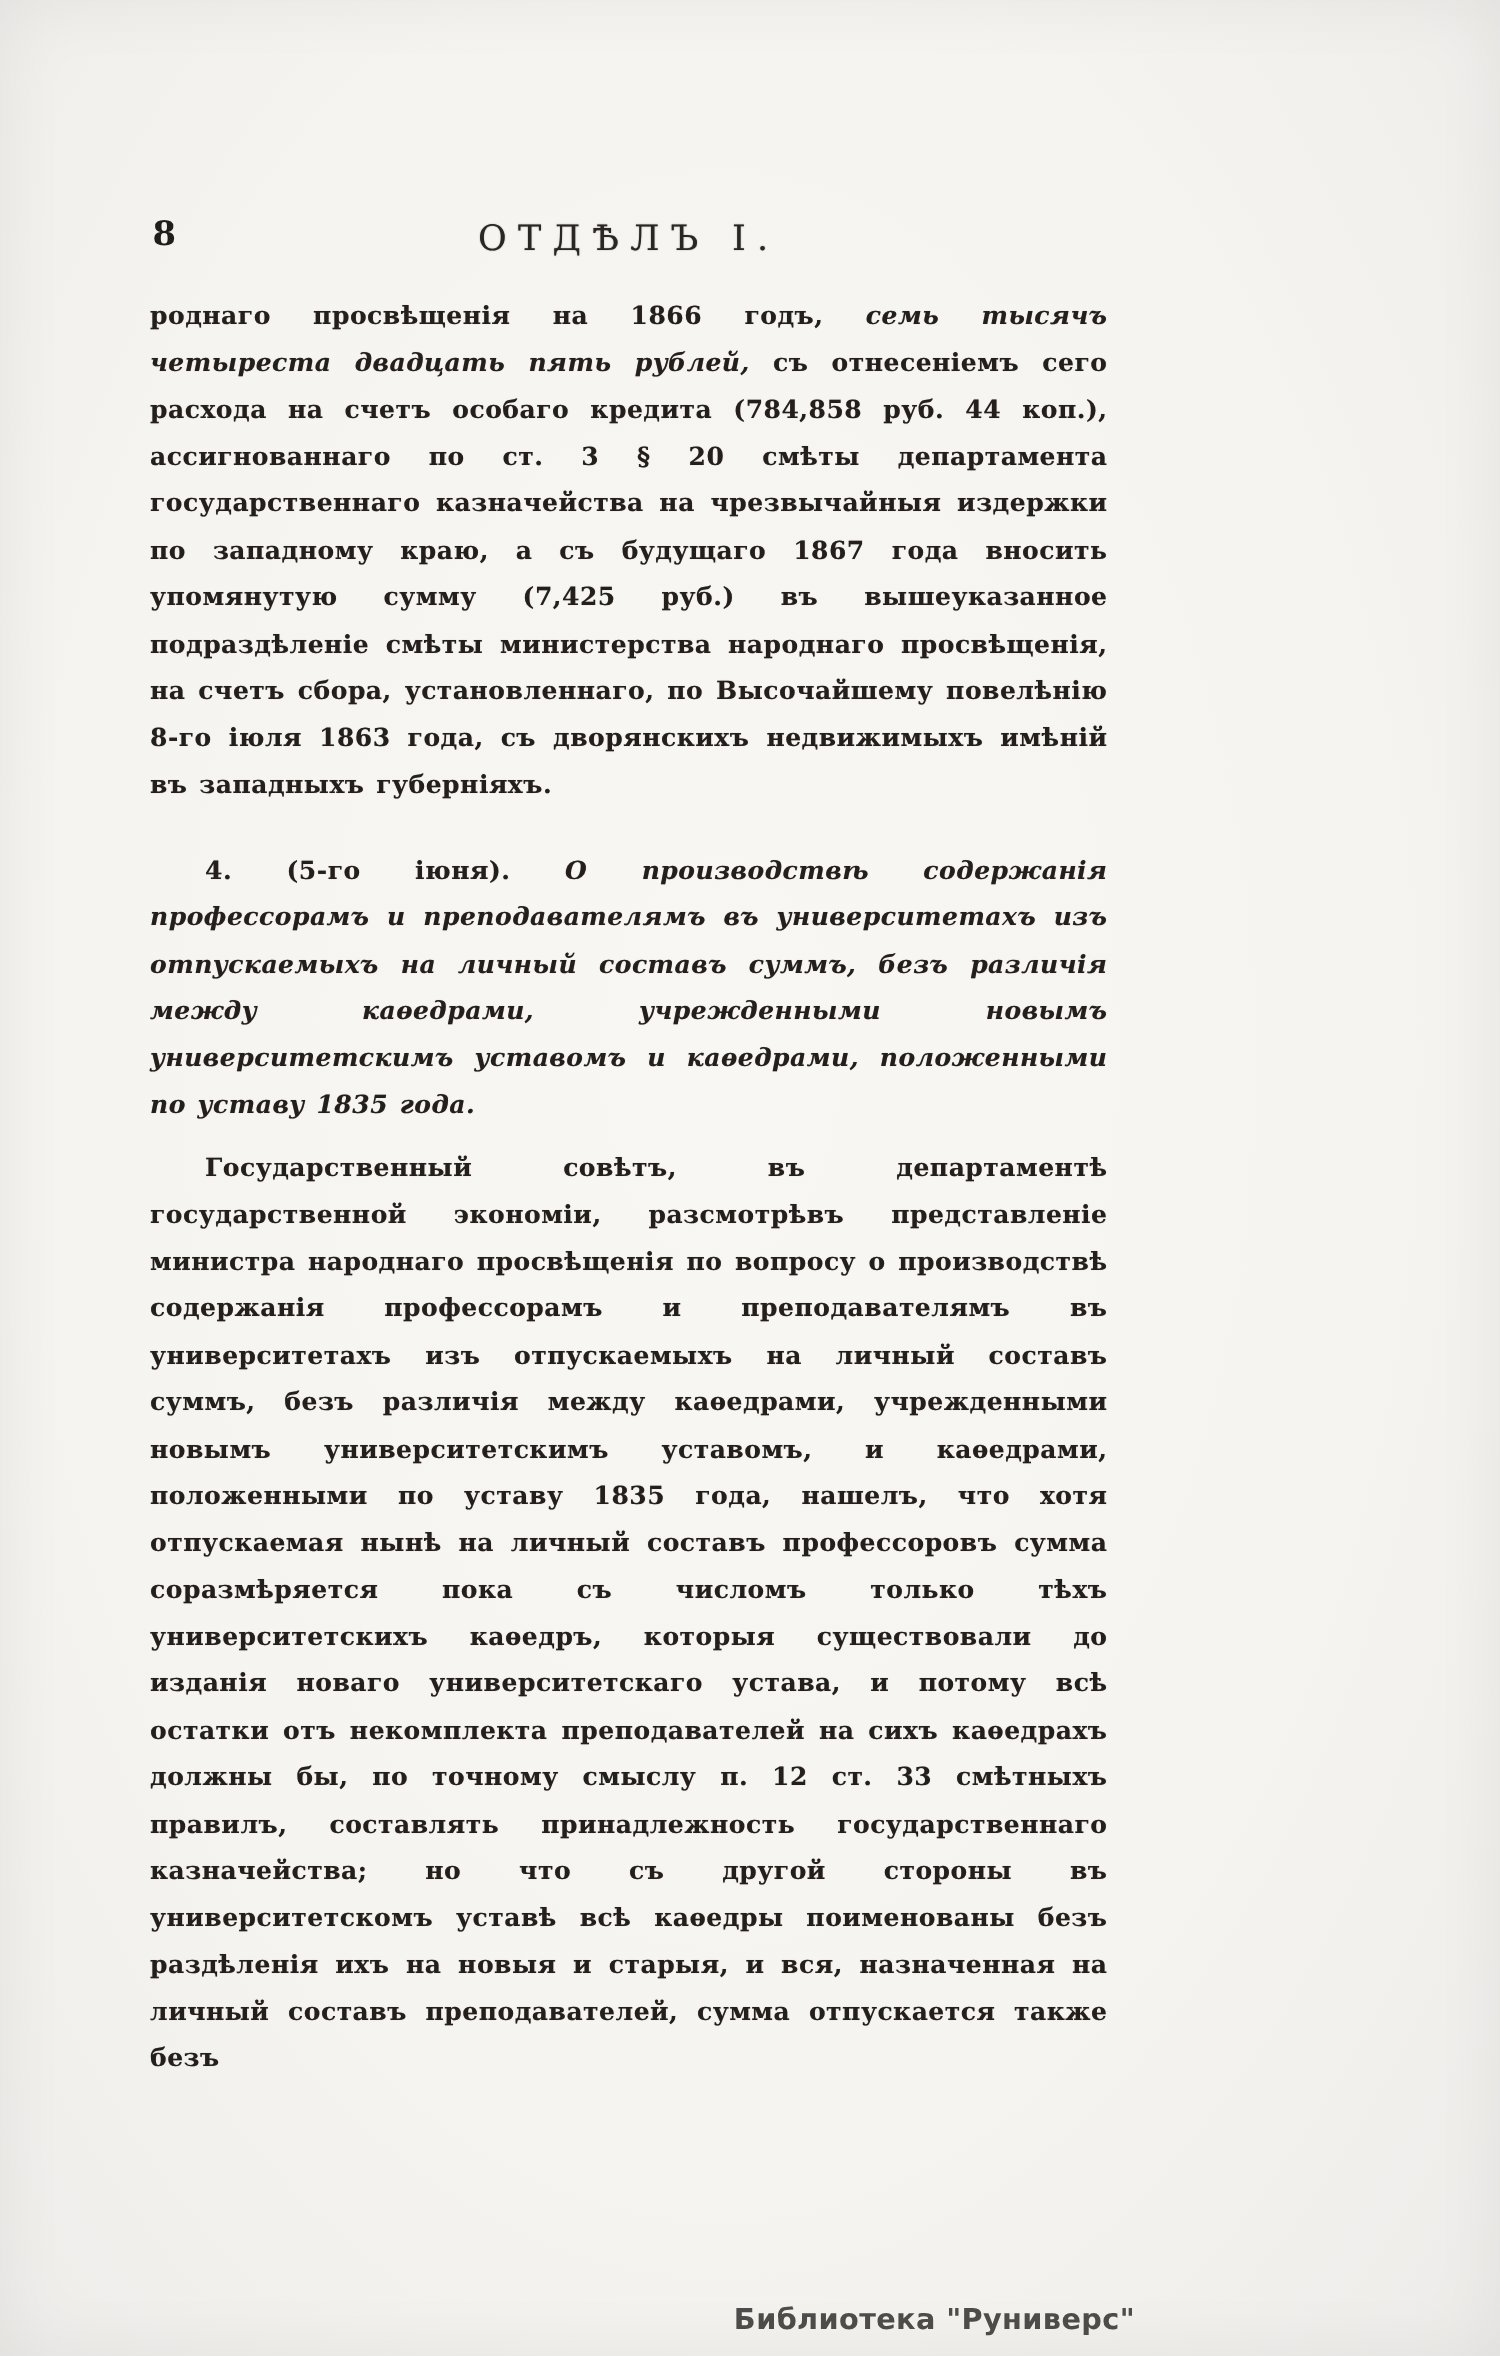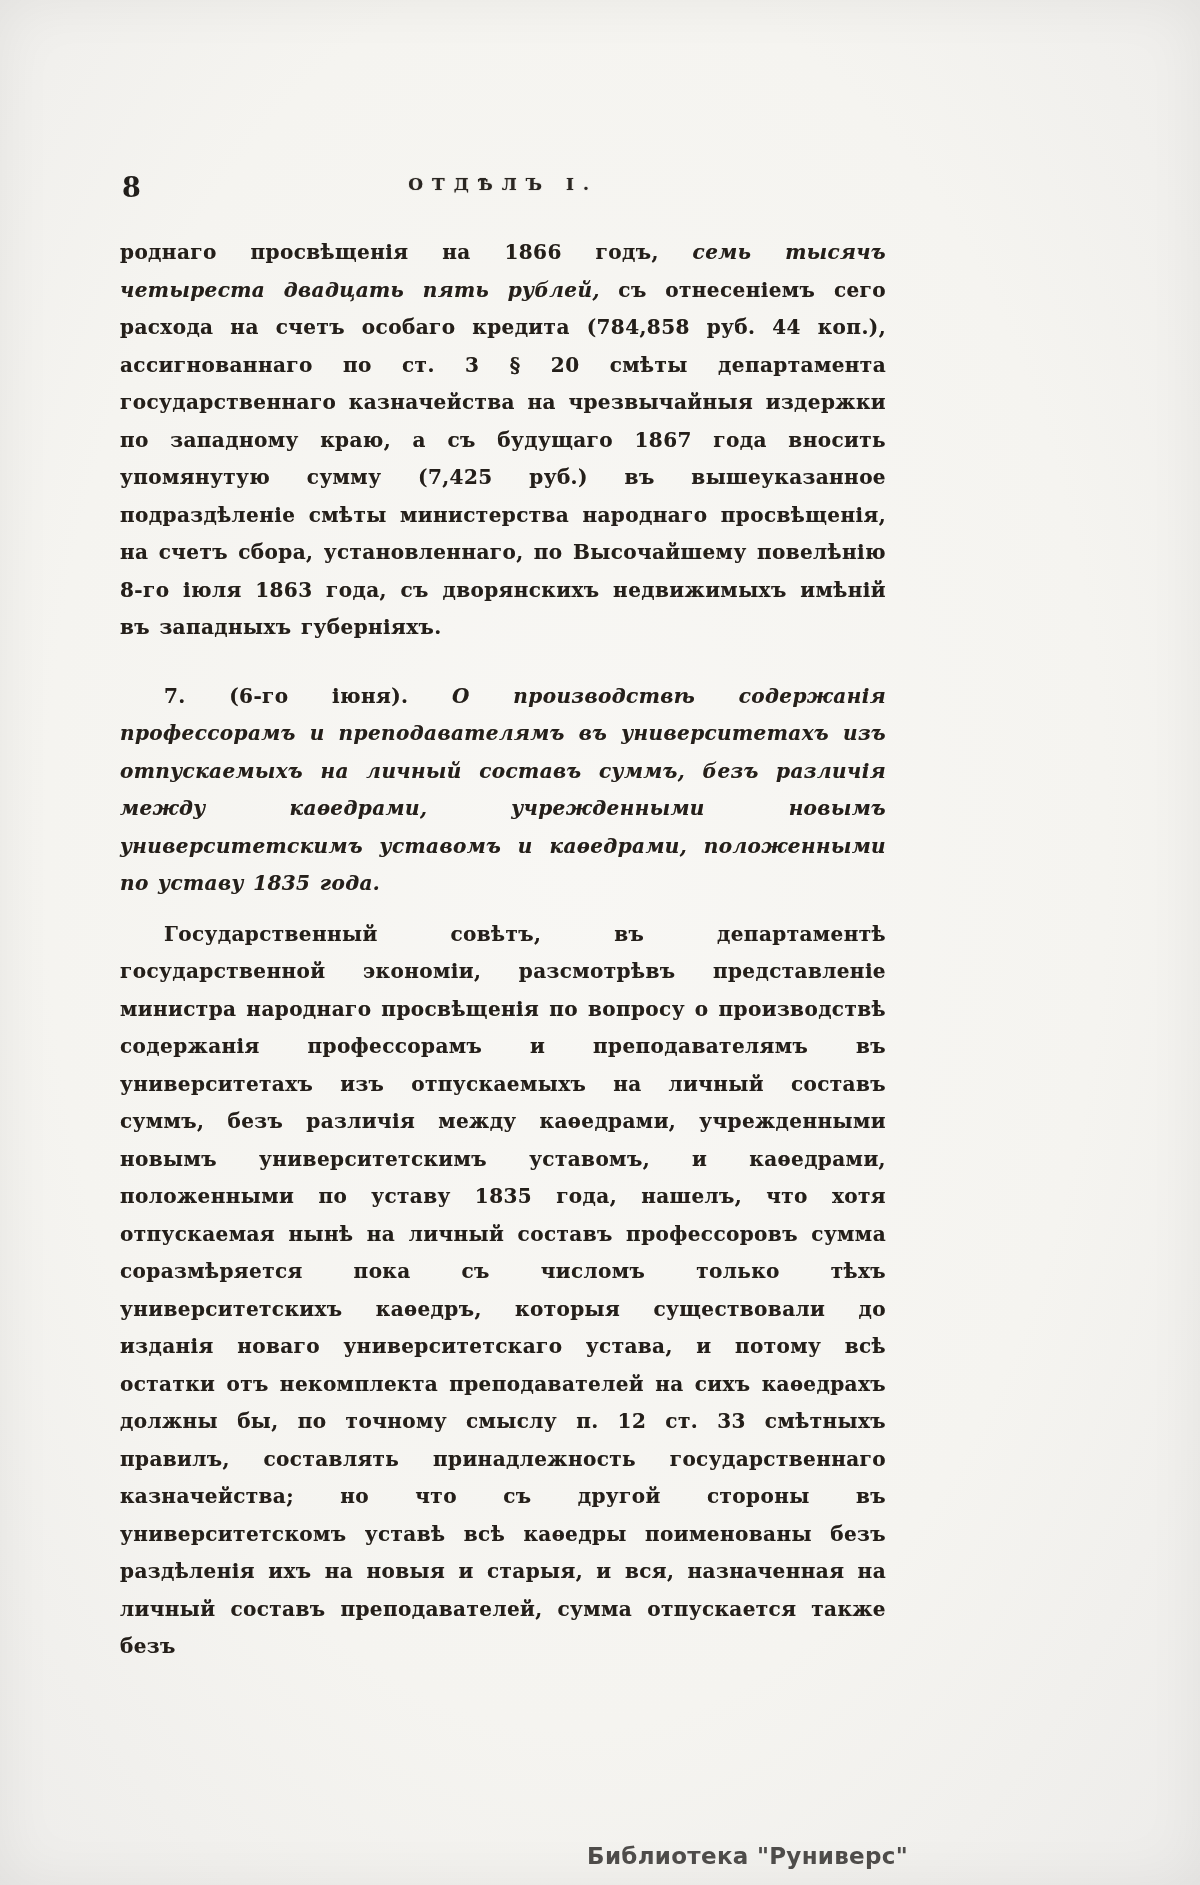--- a/index.html
+++ b/index.html
@@ -41,22 +41,22 @@
     font-size: 27px;
     font-weight: bold;
   }
 
   .running-head {
     position: absolute;
     left: 0;
     right: 0;
     top: 6px;
     text-align: center;
-    font-size: 17px;
-    font-weight: bold;
+    font-size: 28px;
+    font-weight: normal;
     letter-spacing: 9px;
     color: #2a2622;
     text-shadow: 0 0 1px rgba(40,30,20,0.55);
   }
 
   .page-body p.para {
     font-size: 20px;
     line-height: 37.5px;
     font-weight: bold;
     text-align: justify;
@@ -104,20 +104,20 @@
   <div class="content">
 
     <div class="header-row">
       <div class="page-number">8</div>
       <div class="running-head">ОТДѢЛЪ I.</div>
     </div>
 
     <div class="page-body">
 
     <p class="para"><span class="normal">роднаго просвѣщенія на 1866 годъ, </span><span class="italic">семь тысячъ четыреста двадцать пять рублей,</span><span class="normal"> съ отнесеніемъ сего расхода на счетъ особаго кредита (784,858 руб. 44 коп.), ассигнованнаго по ст. 3 § 20 смѣты департамента государственнаго казначейства на чрезвычайныя издержки по западному краю, а съ будущаго 1867 года вносить упомянутую сумму (7,425 руб.) въ вышеуказанное подраздѣленіе смѣты министерства народнаго просвѣщенія, на счетъ сбора, установленнаго, по Высочайшему повелѣнію 8-го іюля 1863 года, съ дворянскихъ недвижимыхъ имѣній въ западныхъ губерніяхъ.</span></p>
-        <p class="para indent section-heading"><span class="normal">7. (6-го іюня). </span><span class="italic">О производствѣ содержанія профессорамъ и преподавателямъ въ университетахъ изъ отпускаемыхъ на личный составъ суммъ, безъ различія между каѳедрами, учрежденными новымъ университетскимъ уставомъ и каѳедрами, положенными по уставу 1835 года.</span></p>
+        <p class="para indent section-heading"><span class="normal">4. (5-го іюня). </span><span class="italic">О производствѣ содержанія профессорамъ и преподавателямъ въ университетахъ изъ отпускаемыхъ на личный составъ суммъ, безъ различія между каѳедрами, учрежденными новымъ университетскимъ уставомъ и каѳедрами, положенными по уставу 1835 года.</span></p>
         <p class="para indent body-paragraph"><span class="normal">Государственный совѣтъ, въ департаментѣ государственной экономіи, разсмотрѣвъ представленіе министра народнаго просвѣщенія по вопросу о производствѣ содержанія профессорамъ и преподавателямъ въ университетахъ изъ отпускаемыхъ на личный составъ суммъ, безъ различія между каѳедрами, учрежденными новымъ университетскимъ уставомъ, и каѳедрами, положенными по уставу 1835 года, нашелъ, что хотя отпускаемая нынѣ на личный составъ профессоровъ сумма соразмѣряется пока съ числомъ только тѣхъ университетскихъ каѳедръ, которыя существовали до изданія новаго университетскаго устава, и потому всѣ остатки отъ некомплекта преподавателей на сихъ каѳедрахъ должны бы, по точному смыслу п. 12 ст. 33 смѣтныхъ правилъ, составлять принадлежность государственнаго казначейства; но что съ другой стороны въ университетскомъ уставѣ всѣ каѳедры поименованы безъ раздѣленія ихъ на новыя и старыя, и вся, назначенная на личный составъ преподавателей, сумма отпускается также безъ</span></p>
       </div>
 
   </div>
 
   <div class="watermark">Библиотека "Руниверс"</div>
 </div>
 
 </body></html>

